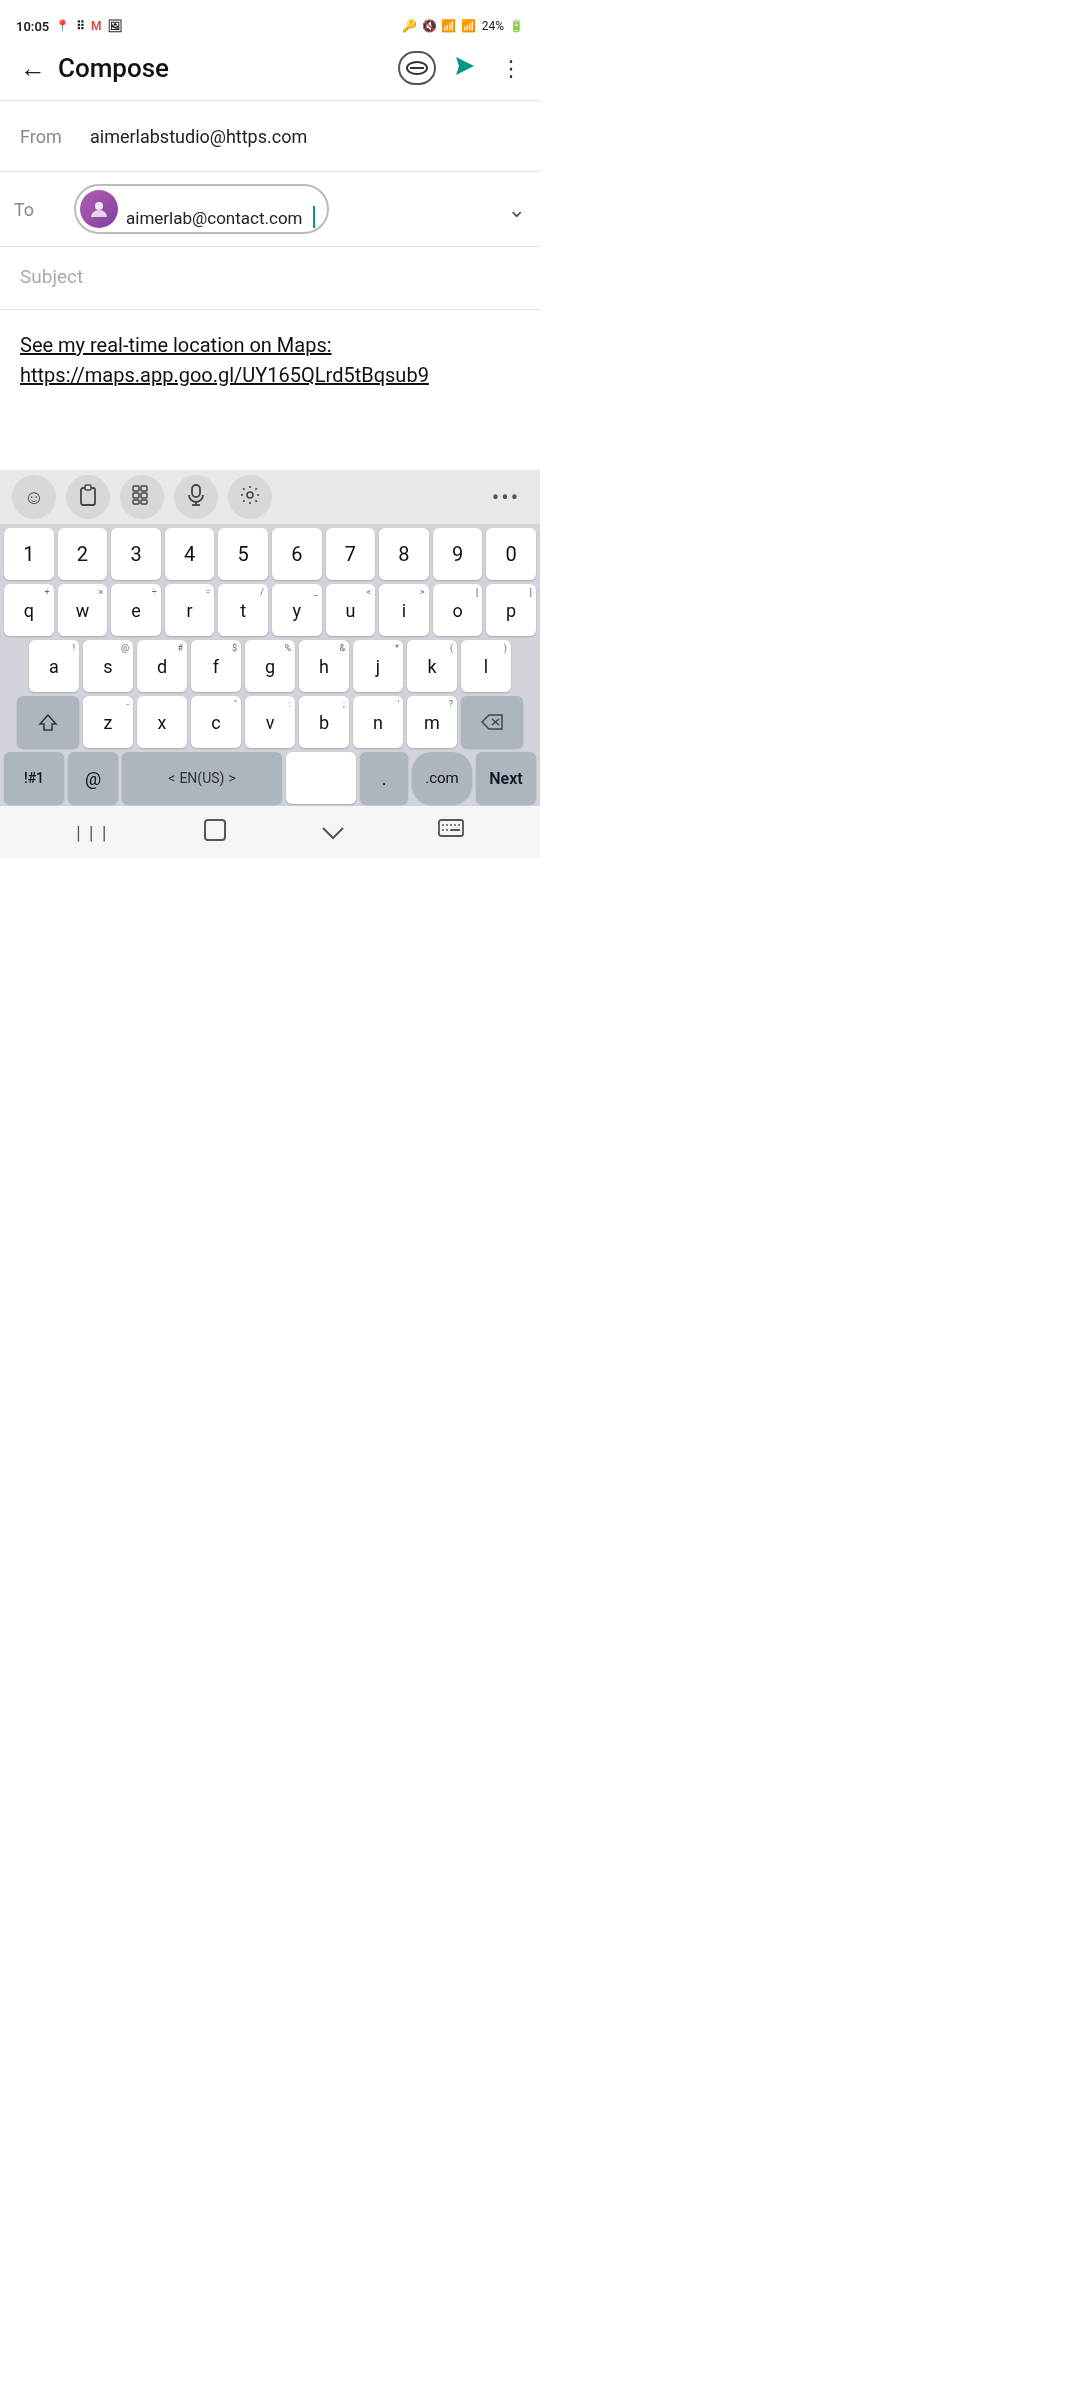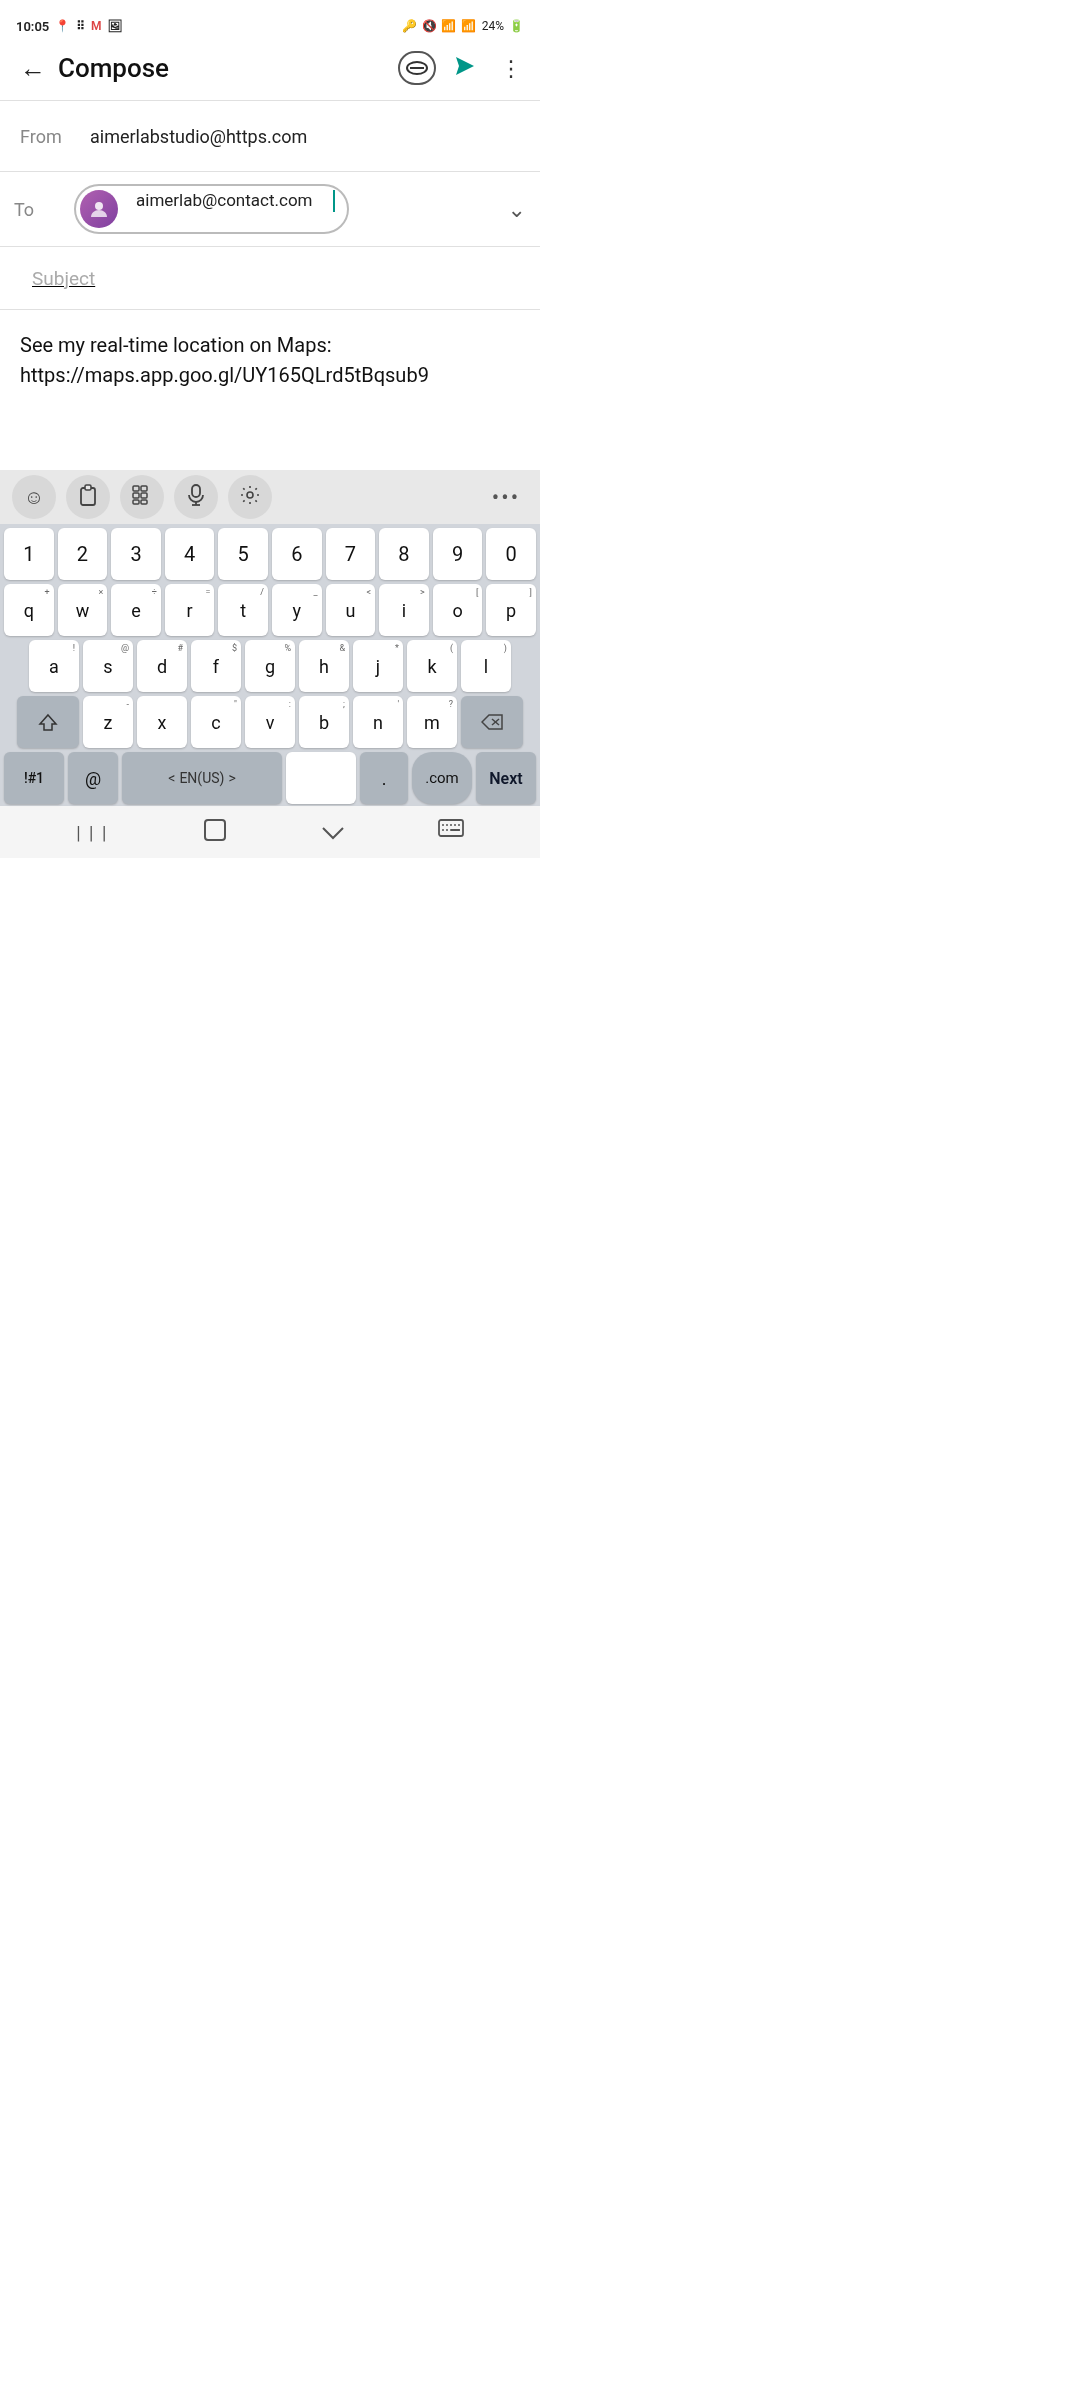--- a/index.html
+++ b/index.html
@@ -113,25 +113,25 @@
 
     
     .to-row {
       display: flex;
       align-items: center;
       padding: 12px 14px;
       min-height: 70px;
     }
     .to-chip {
       display: flex;
-      align-items: flex-start;
+      align-items: flex-end;
       border: 2px solid #bbb;
       border-radius: 30px;
       padding: 4px 12px 4px 4px;
-      gap: 18px;
+      gap: 8px;
       background: #fff;
     }
     .to-avatar {
       width: 38px;
       height: 38px;
       border-radius: 50%;
       background: linear-gradient(135deg, #b060b0, #8040a0);
       display: flex;
       align-items: center;
       justify-content: center;
@@ -157,37 +157,37 @@
     .chevron-down {
       margin-left: auto;
       font-size: 22px;
       color: #555;
       cursor: pointer;
     }
 
     
     .subject-row {
       display: flex;
-      align-items: center;
-      padding: 18px 32px;
+      align-items: flex-start;
+      padding: 18px 20px;
       min-height: 62px;
-      text-decoration: underline;
     }
     .subject-placeholder {
       font-size: 19px;
       color: #aaa;
     }
 
     
     .email-body {
       padding: 20px 20px;
       font-size: 20px;
       color: #111;
       line-height: 1.5;
       min-height: 160px;
+      text-decoration: underline;
     }
 
     
     .keyboard-toolbar {
       display: flex;
       align-items: center;
       background: #e8e8e8;
       padding: 6px 12px;
       gap: 10px;
       height: 54px;

